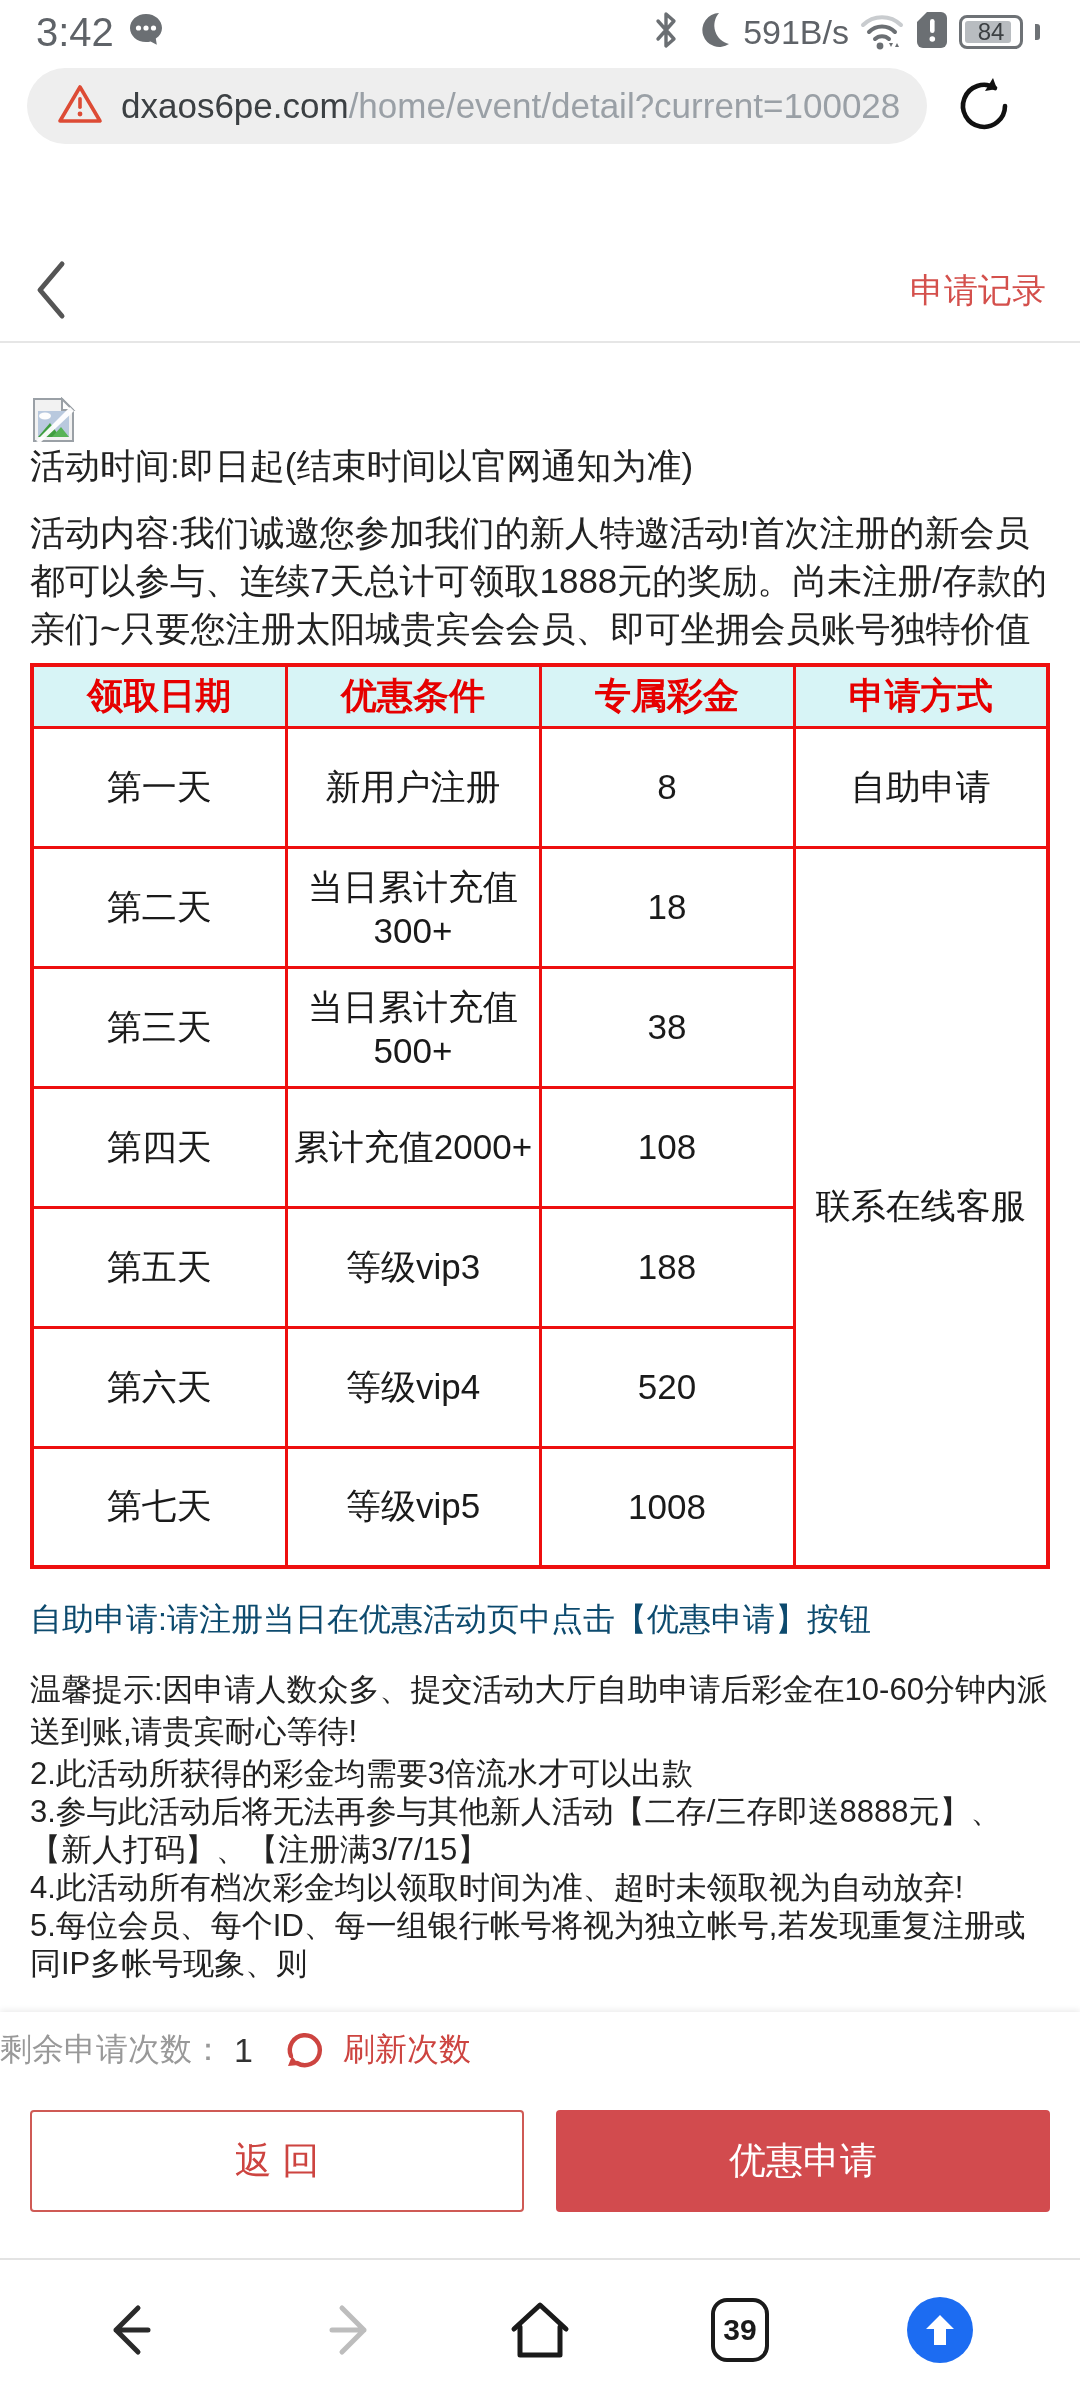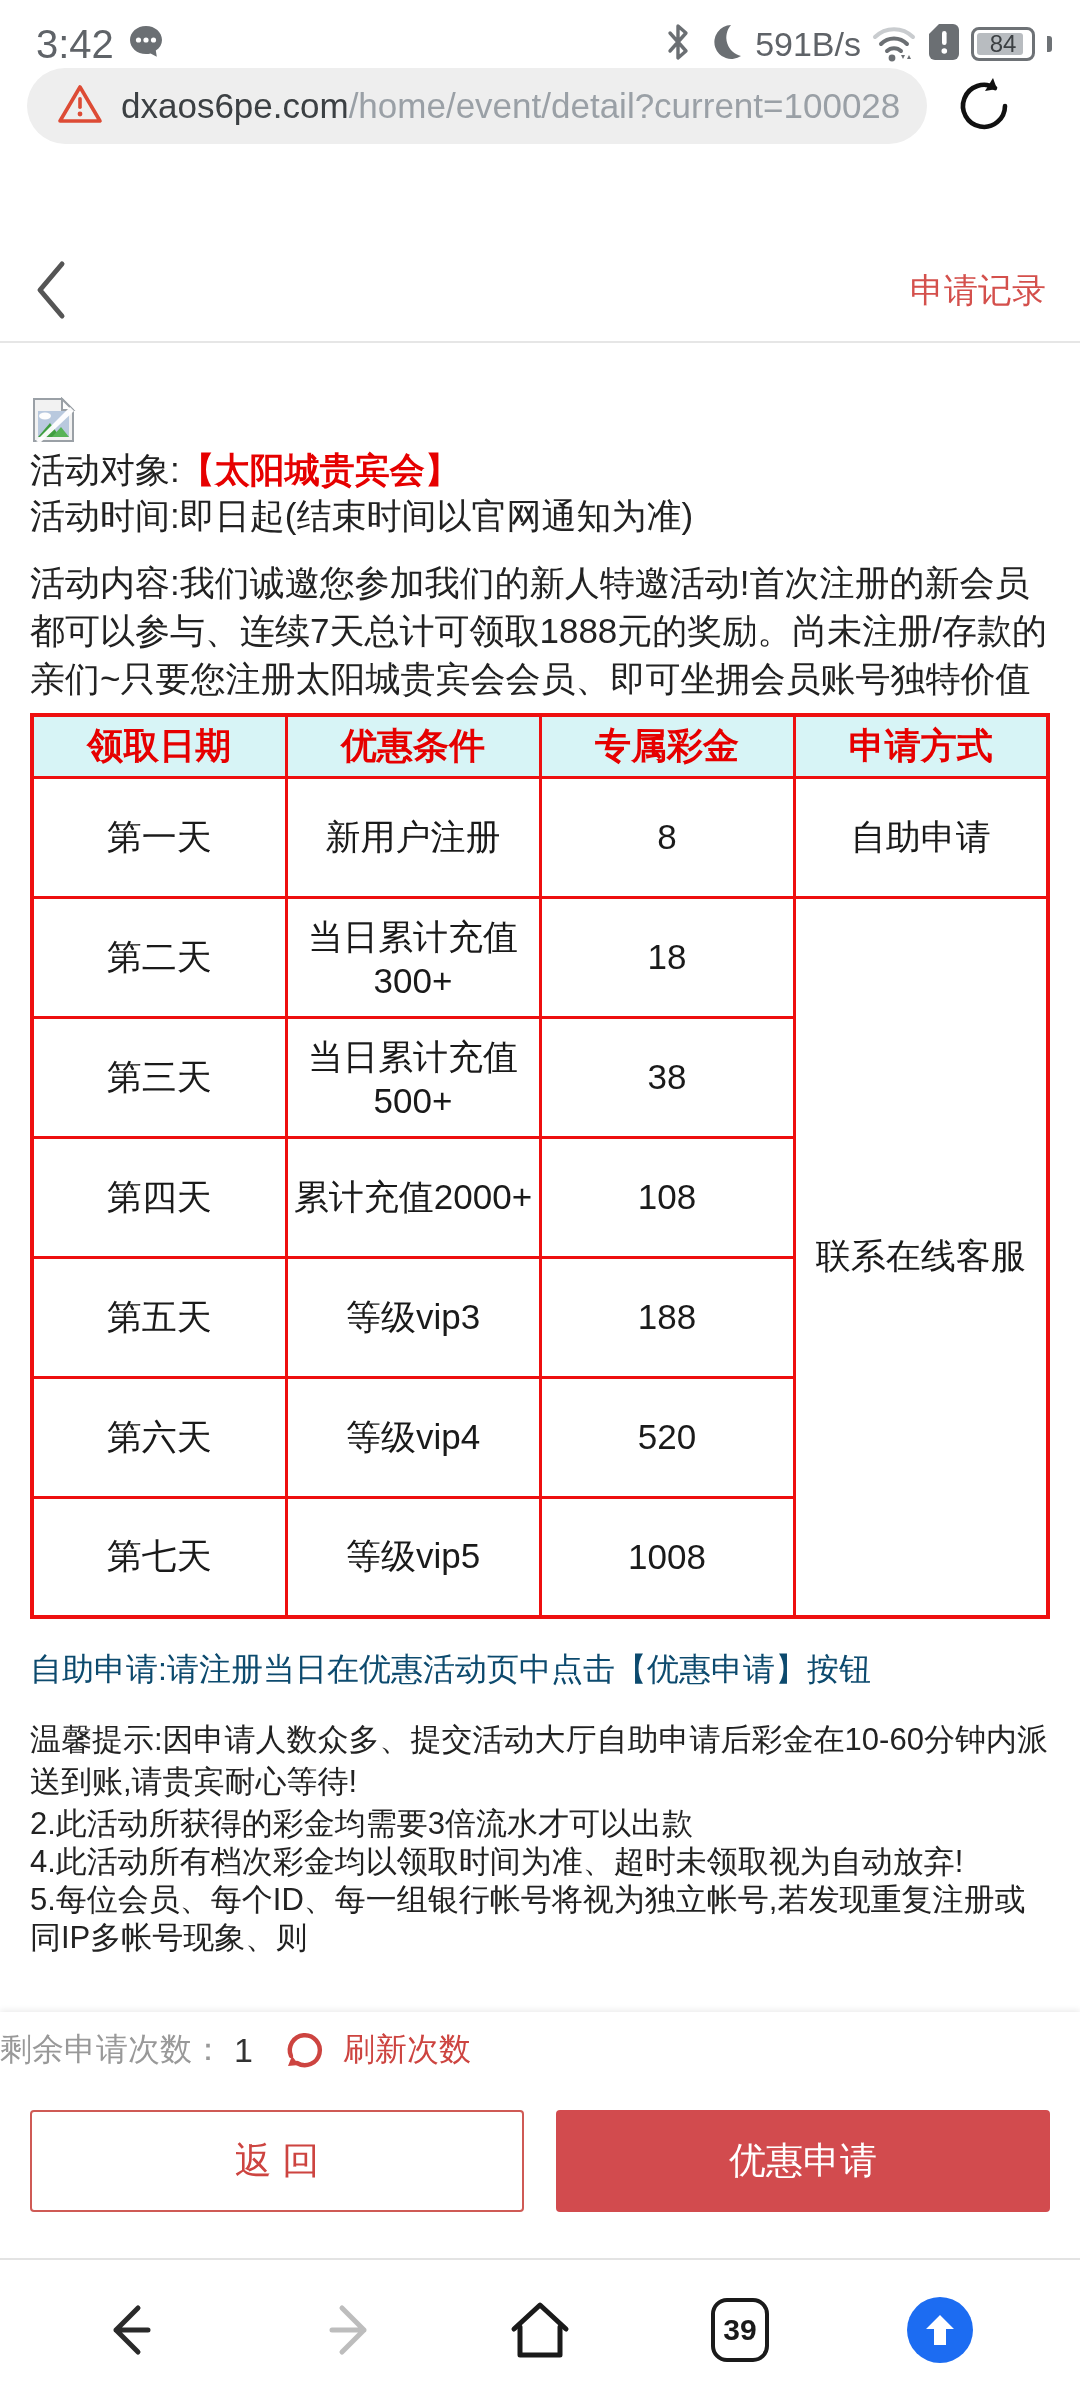--- a/index.html
+++ b/index.html
@@ -2,22 +2,22 @@
 <html><head>
 <meta charset="utf-8">
 <style>
   * { margin:0; padding:0; box-sizing:border-box; }
   html,body { width:1080px; height:2400px; overflow:hidden; background:#fff;
               font-family:"Liberation Sans","DejaVu Sans",sans-serif; }
   .abs { position:absolute; }
   #screen { position:relative; width:1080px; height:2400px; background:#fff; }
 
   
-  .status-bar { top:12px; left:0; right:0; height:58px; display:flex; align-items:center;
-                justify-content:space-between; padding:6px 28px 0 36px; color:#5f6368;text-align:center; }
+  .status-bar { top:0; left:0; right:0; height:58px; display:flex; align-items:center;
+                justify-content:space-between; padding:6px 40px 0 36px; color:#5f6368;text-align:center; }
   .sb-left { display:flex; align-items:center; gap:12px; }
   .sb-time { font-size:40px; color:#5f6368; }
   .sb-right { display:flex; align-items:center; gap:10px; }
   .sb-speed { font-size:34px; color:#5f6368; }
   .battery { position:relative; width:64px; height:34px; border:3px solid #6e7276; border-radius:8px;
              display:flex; align-items:center; justify-content:center; }
   .battery-level { position:absolute; left:3px; top:3px; bottom:3px; width:46px; background:#b8bcc0; border-radius:3px; }
   .battery-num { position:relative; font-size:24px; color:#3c4043; z-index:1; }
   .battery-nub { width:5px; height:16px; background:#6e7276; border-radius:0 3px 3px 0; margin-left:2px; }
 
@@ -168,21 +168,20 @@
         <path d="M4 2 H32 L43 13 V44 H4 Z" fill="#f2f2f2" stroke="#9aa0a6" stroke-width="2"></path>
         <path d="M32 2 L32 13 L43 13 Z" fill="#ffffff" stroke="#9aa0a6" stroke-width="2"></path>
         <rect x="8" y="14" width="31" height="26" fill="#b9c9de"></rect>
         <ellipse cx="15" cy="19" rx="6" ry="3.4" fill="#fdfdfd"></ellipse>
         <path d="M8 40 L20 26 L30 40 Z" fill="#3f9e3f"></path>
         <path d="M22 40 L31 30 L39 40 Z" fill="#57b357"></path>
         <path d="M6 44 L40 10 L44 14 L10 46 Z" fill="#ffffff" opacity="0.95"></path>
       </svg>
     </div>
 
-    <div class="line-target"><span>活动对象:</span><b>【太阳城贵宾会】</b></div>
     <div class="line-time">活动时间:即日起(结束时间以官网通知为准)</div>
     <div class="para-content">活动内容:我们诚邀您参加我们的新人特邀活动!首次注册的新会员都可以参与、连续7天总计可领取1888元的奖励。尚未注册/存款的亲们~只要您注册太阳城贵宾会会员、即可坐拥会员账号独特价值</div>
 
     <table class="promo">
       <tbody>
         <tr>
           <th>领取日期</th>
           <th>优惠条件</th>
           <th>专属彩金</th>
           <th>申请方式</th>
@@ -224,20 +223,21 @@
           <td>等级vip5</td>
           <td>1008</td>
         </tr>
       </tbody>
     </table>
 
     <div class="self-apply">自助申请:请注册当日在优惠活动页中点击【优惠申请】按钮</div>
     <div class="tips">温馨提示:因申请人数众多、提交活动大厅自助申请后彩金在10-60分钟内派送到账,请贵宾耐心等待!</div>
     <div class="rules">
       <div>2.此活动所获得的彩金均需要3倍流水才可以出款</div>
+      <div>3.参与此活动后将无法再参与其他新人活动【二存/三存即送8888元】、【新人打码】、【注册满3/7/15】</div>
       <div>4.此活动所有档次彩金均以领取时间为准、超时未领取视为自动放弃!</div>
       <div>5.每位会员、每个ID、每一组银行帐号将视为独立帐号,若发现重复注册或同IP多帐号现象、则</div>
     </div>
   </div>
 
   <div class="abs footer-panel">
     <div class="counter-row">
       <span class="counter-label">剩余申请次数：</span>
       <span class="counter-value">1</span>
       <span class="refresh-small">

